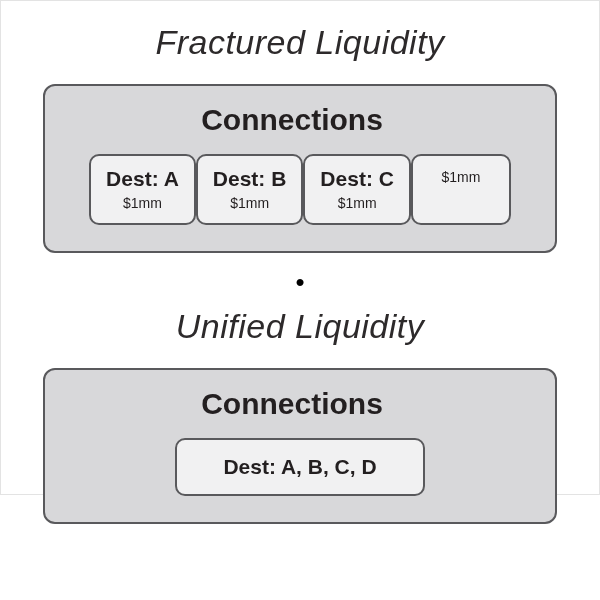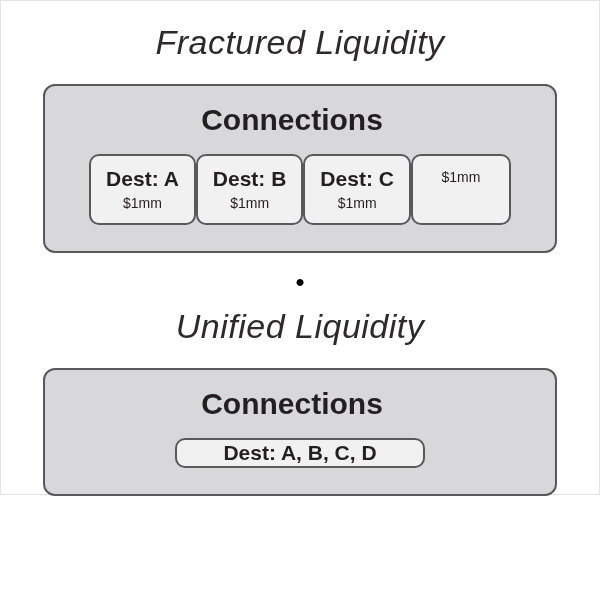--- a/index.html
+++ b/index.html
@@ -67,21 +67,21 @@
     white-space: nowrap;
   }
   .node-amount {
     font-weight: 400;
     font-size: 14px;
     line-height: 1.25;
     color: #231f20;
     margin-top: 3px;
   }
   .node-wide {
-    padding: 0 46px;
+    padding: 14px 46px;
   }
   .separator-dot {
     font-size: 26px;
     line-height: 1;
     color: #000000;
     margin: 16px 0 6px 0;
   }
 </style>
 </head>
 <body>

